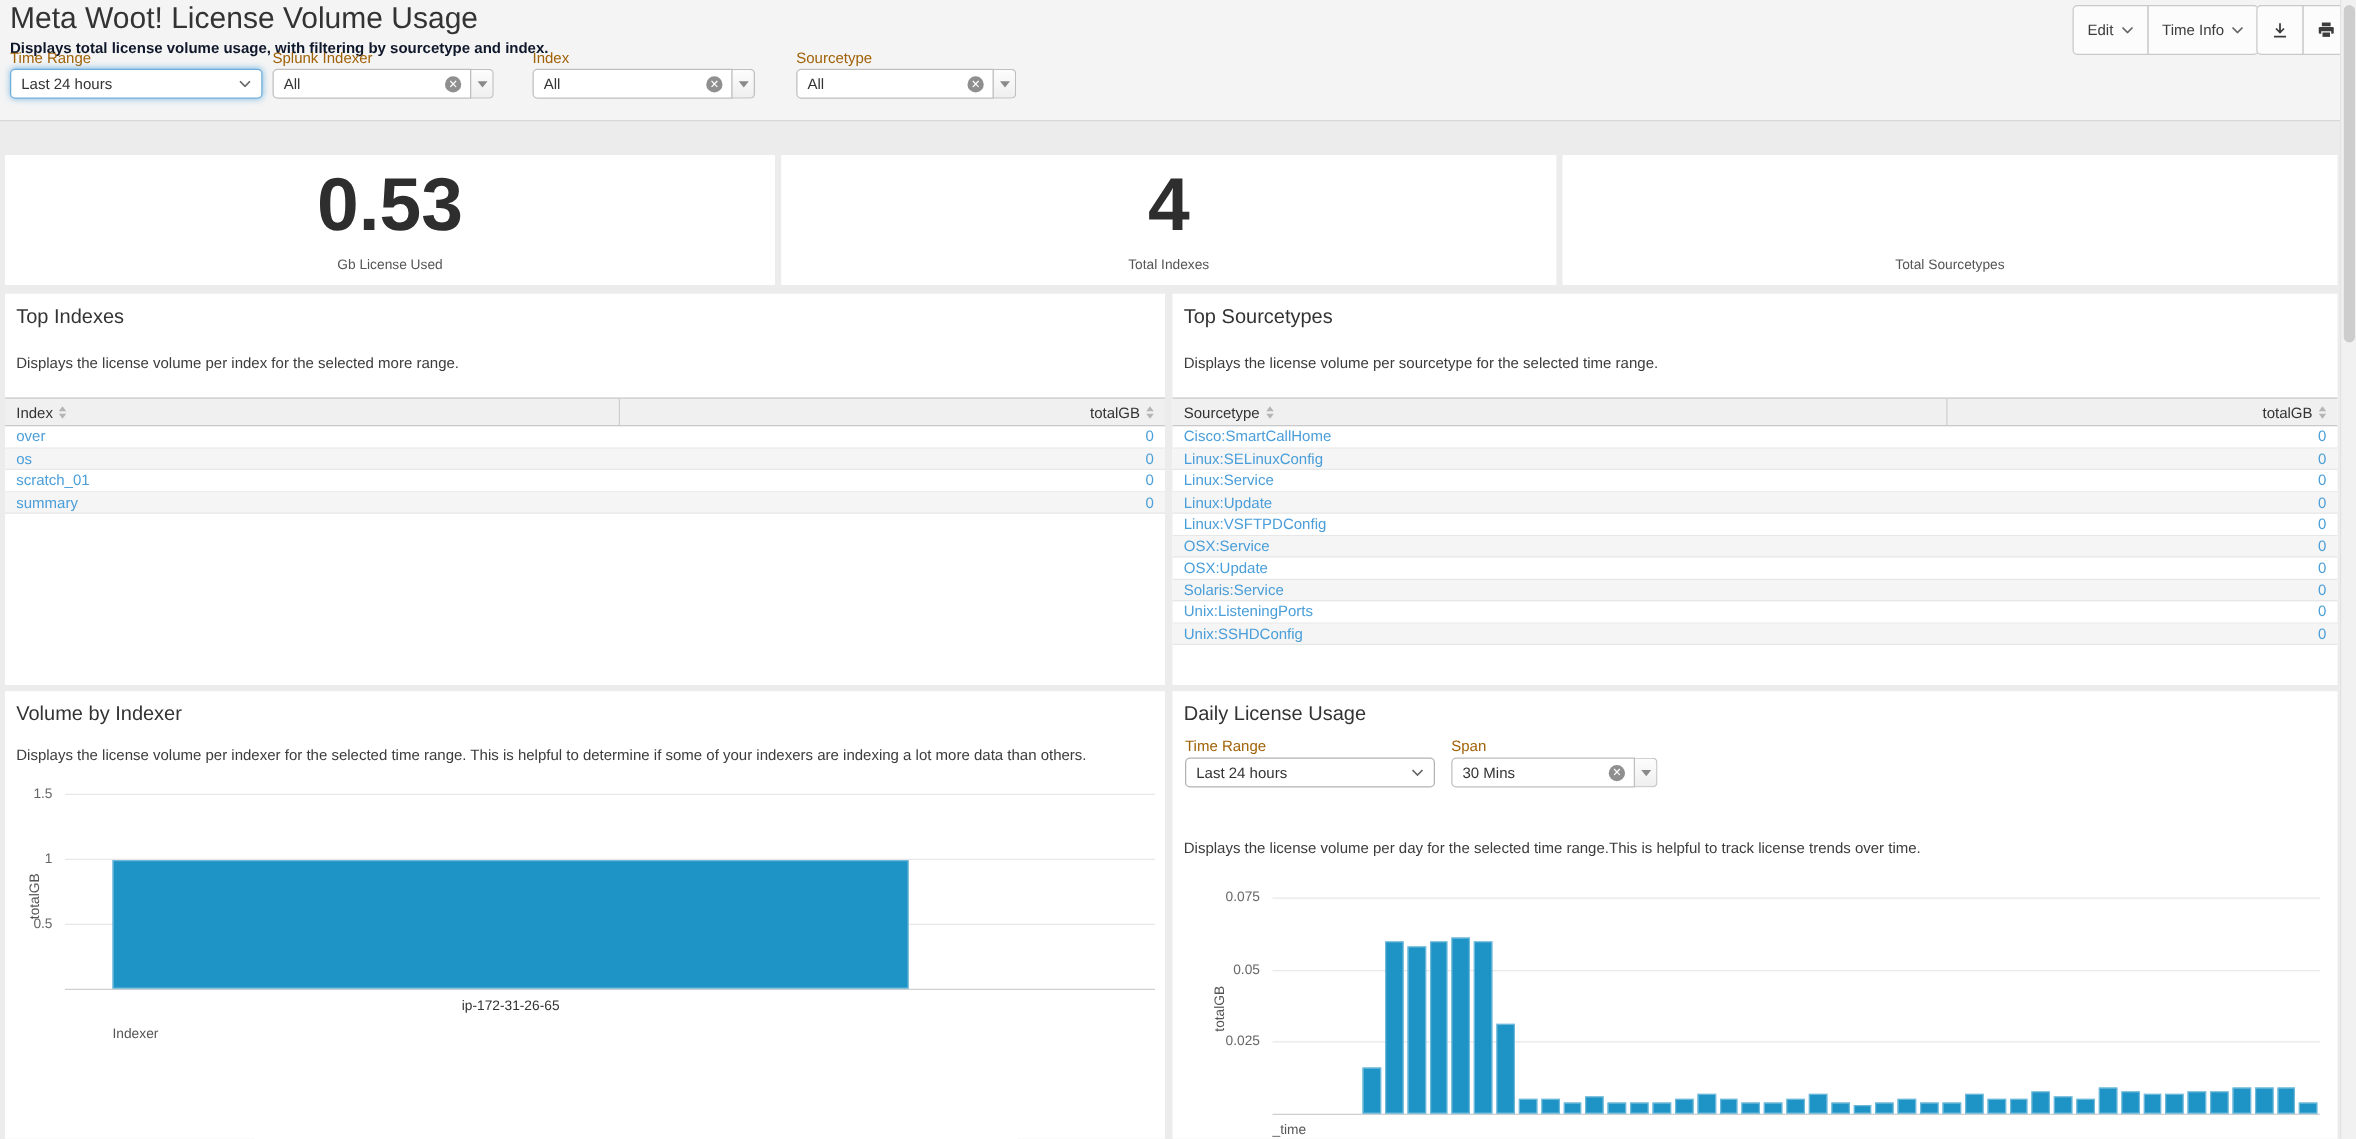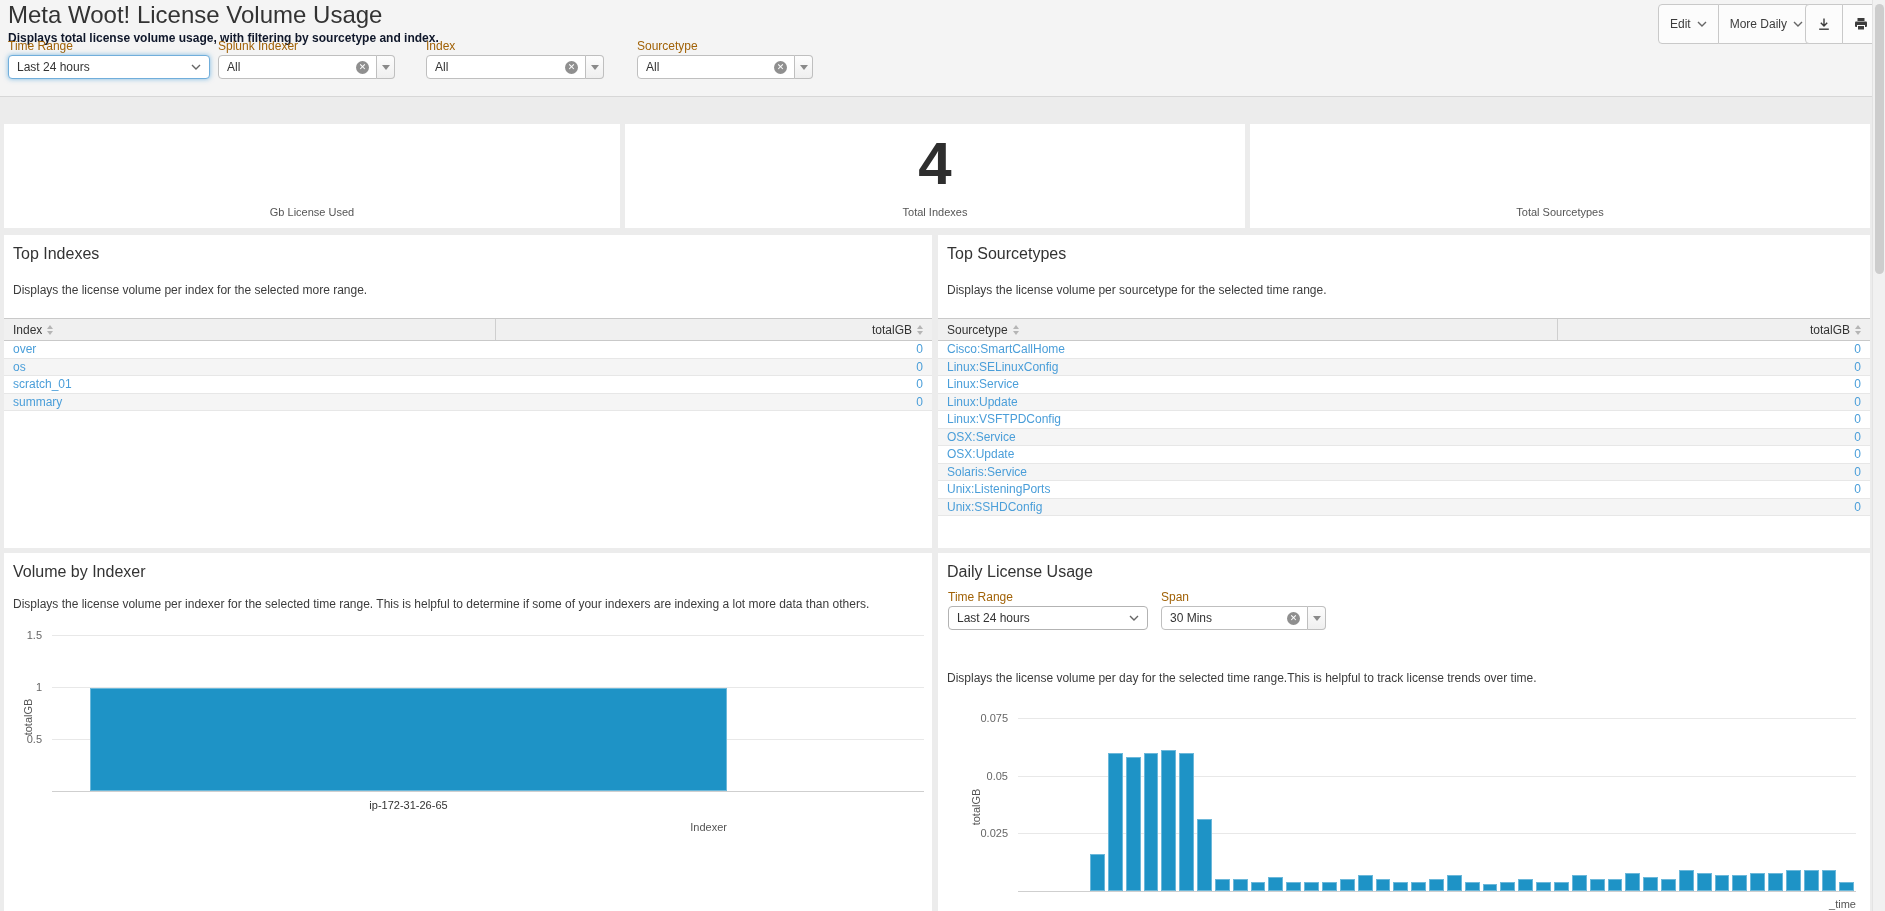--- a/index.html
+++ b/index.html
@@ -67,21 +67,21 @@
   .trow:nth-child(even) { background:#f5f5f5; }
   .trow .lnk { color:#4a9ed9; cursor:pointer; }
   .trow .val { color:#4a9ed9; cursor:pointer; }
 
   
   .gridline { position:absolute; height:1px; background:#e8e8e8; }
   .baseline { position:absolute; height:1px; background:#cfcfcf; }
   .ytick { position:absolute; font-size:11px; color:#666; text-align:right; width:60px; transform:translateY(-6px); }
   .ylab { position:absolute; font-size:11px; color:#555; transform:rotate(-90deg); transform-origin:center; }
   .xcat { position:absolute; font-size:11px; color:#333; text-align:center; }
-  .xlab { position:absolute; font-size:11px; color:#555; text-align:right; }
+  .xlab { position:absolute; font-size:11px; color:#555; text-align:left; }
   .bar { background:#1e93c6; box-shadow:inset 0 0 0 1px rgba(255,255,255,.35); cursor:pointer; }
   .bars { position:absolute; display:flex; align-items:flex-end; }
   .slot { flex:1; height:100%; display:flex; align-items:flex-end; padding:0 1.5px; }
   .slot .bar { width:100%; }
 
   
   .sbar { position:absolute; right:0; top:0; width:13px; height:911px; background:#f1f1f1; border-left:1px solid #e3e3e3; }
   .sthumb { position:absolute; left:2px; top:4px; width:9px; height:270px; background:#cdcdcd; border-radius:5px; }
 
   .icon14 { width:14px; height:14px; display:block; }
@@ -139,21 +139,21 @@
     </div>
 
     <div class="btn-group" style="left:1658px">
       <div class="btn">
         <span>Edit</span>
         <svg class="chev" style="margin-left:0" viewBox="0 0 10 6">
             <path d="M1 1 L5 5 L9 1" stroke="#666" stroke-width="1.4" fill="none"></path>
           </svg>
       </div>
       <div class="btn">
-        <span>More Daily</span>
+        <span>Time Info</span>
         <svg class="chev" style="margin-left:0" viewBox="0 0 10 6">
             <path d="M1 1 L5 5 L9 1" stroke="#666" stroke-width="1.4" fill="none"></path>
           </svg>
       </div>
     </div>
     <div class="btn-group" style="left:1805px">
       <div class="btn only-l">
         <svg class="icon14" viewBox="0 0 14 14">
             <path d="M7 1.5 V8.5 M3.8 5.8 L7 9 L10.2 5.8" stroke="#3c3c3c" stroke-width="1.4" fill="none"></path>
             <path d="M2.2 12.2 H11.8" stroke="#3c3c3c" stroke-width="1.4"></path>
@@ -163,20 +163,21 @@
         <svg class="icon14" viewBox="0 0 14 14">
             <path d="M3.5 1h7v3h-7z" fill="#3c3c3c"></path>
             <rect x="1" y="4.5" width="12" height="5.5" rx="1" fill="#3c3c3c"></rect>
             <rect x="3.5" y="8.5" width="7" height="4.5" fill="#3c3c3c" stroke="#fcfcfc" stroke-width="1"></rect>
           </svg>
       </div>
     </div>
   </div>
 
   <div class="panel" style="left:4px; top:124px; width:616px; height:104px">
+    <div class="kpi-value">0.53</div>
     <div class="kpi-label">Gb License Used</div>
   </div>
   <div class="panel" style="left:625px; top:124px; width:620px; height:104px">
     <div class="kpi-value">4</div>
     <div class="kpi-label">Total Indexes</div>
   </div>
   <div class="panel" style="left:1250px; top:124px; width:620px; height:104px">
     <div class="kpi-label">Total Sourcetypes</div>
   </div>
 

